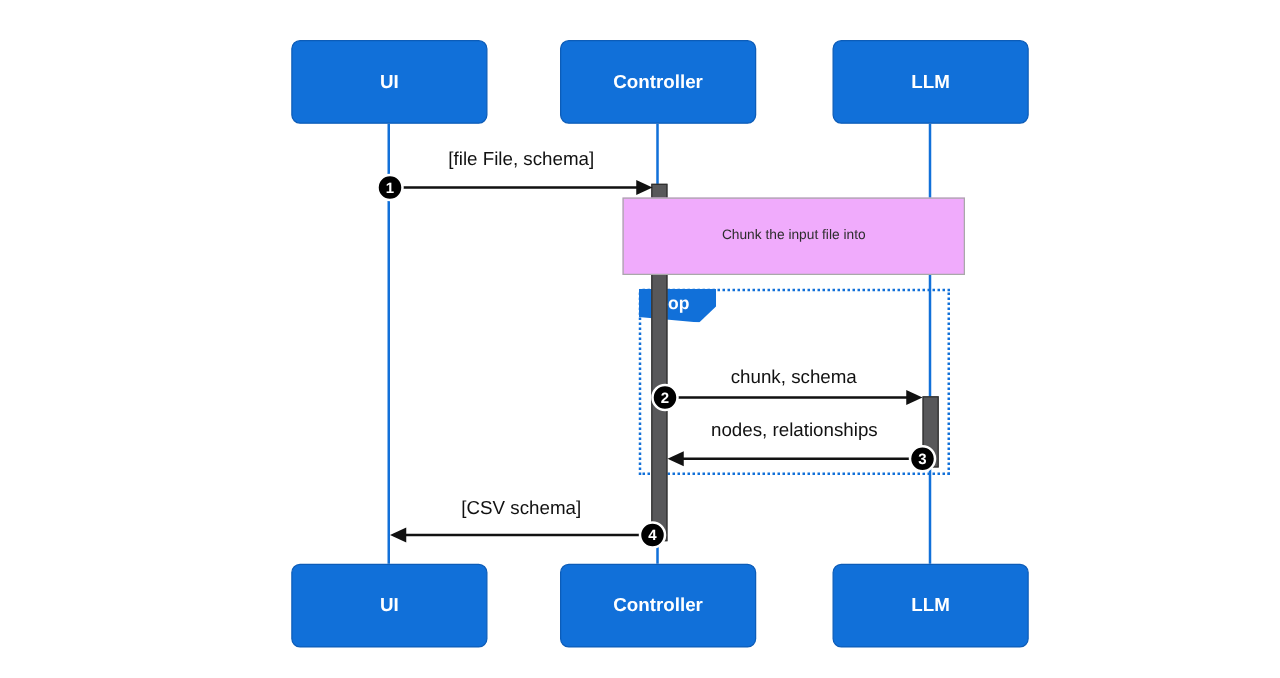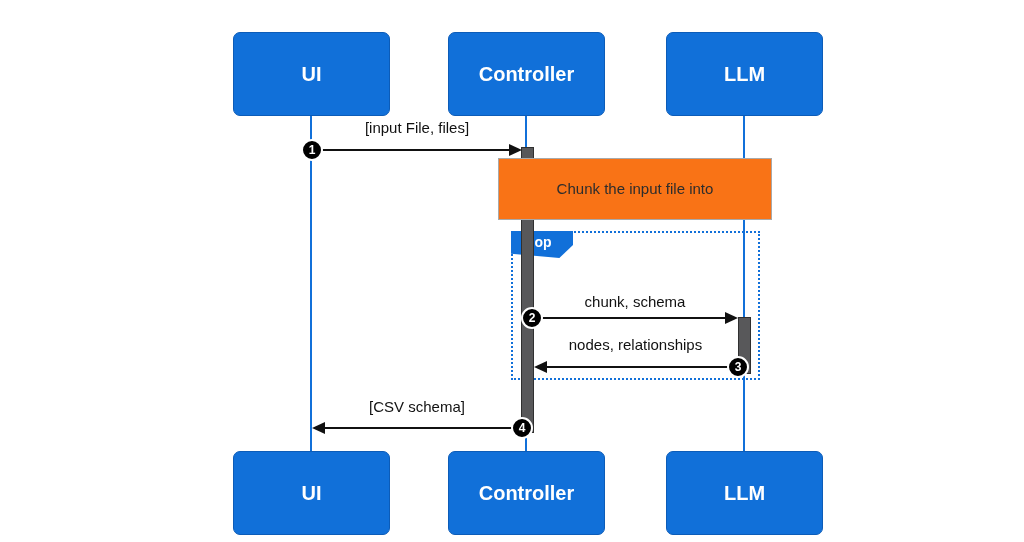--- a/index.html
+++ b/index.html
@@ -9,27 +9,27 @@
     height: 542px;
     background: #ffffff;
     font-family: "Liberation Sans", sans-serif;
     overflow: hidden;
   }
 
   
   .actor-box {
     position: absolute;
     width: 157px;
-    height: 84px;
+    height: 67px;
     background: #1170d9;
     border: 1px solid #0c5cb8;
     border-radius: 7px;
     color: #ffffff;
     font-weight: bold;
-    font-size: 20px;
+    font-size: 15px;
     display: flex;
     align-items: center;
     justify-content: center;
     z-index: 5;
     box-sizing: border-box;
   }
 
   
   .lifeline {
     position: absolute;
@@ -50,29 +50,29 @@
     z-index: 4;
   }
 
   
   .note {
     position: absolute;
     left: 498px;
     top: 158px;
     width: 274px;
     height: 62px;
-    background: #f97316;
+    background: #f0abfc;
     border: 1px solid #a9a9a9;
     box-sizing: border-box;
     display: flex;
     flex-direction: column;
     align-items: center;
     justify-content: center;
     text-align: center;
-    font-size: 15px;
+    font-size: 11px;
     line-height: 1.45;
     color: #2d2d2d;
     z-index: 5;
   }
 
   
   .loop-box {
     position: absolute;
     left: 511px;
     top: 231px;
@@ -166,21 +166,21 @@
   <div class="loop-tab">loop</div>
 
   <div class="actor-box" style="left:233px; top:32px;">UI</div>
   <div class="actor-box" style="left:448px; top:32px;">Controller</div>
   <div class="actor-box" style="left:666px; top:32px;">LLM</div>
 
   <div class="actor-box" style="left:233px; top:451px;">UI</div>
   <div class="actor-box" style="left:448px; top:451px;">Controller</div>
   <div class="actor-box" style="left:666px; top:451px;">LLM</div>
 
-  <div class="msg-label" style="left:317px; top:119px; width:200px;">[input File, files]</div>
+  <div class="msg-label" style="left:317px; top:119px; width:200px;">[file File, schema]</div>
   <div class="shaft" style="left:312px; top:149px; width:198px;"></div>
   <div class="head right" style="left:509px; top:144px;"></div>
   <div class="badge" style="left:301px; top:139px;">1</div>
 
   <div class="msg-label" style="left:535px; top:293px; width:200px;">chunk, schema</div>
   <div class="shaft" style="left:533px; top:317px; width:193px;"></div>
   <div class="head right" style="left:725px; top:312px;"></div>
   <div class="badge" style="left:521px; top:307px;">2</div>
 
   <div class="msg-label" style="left:533px; top:336px; width:205px;">nodes, relationships</div>

